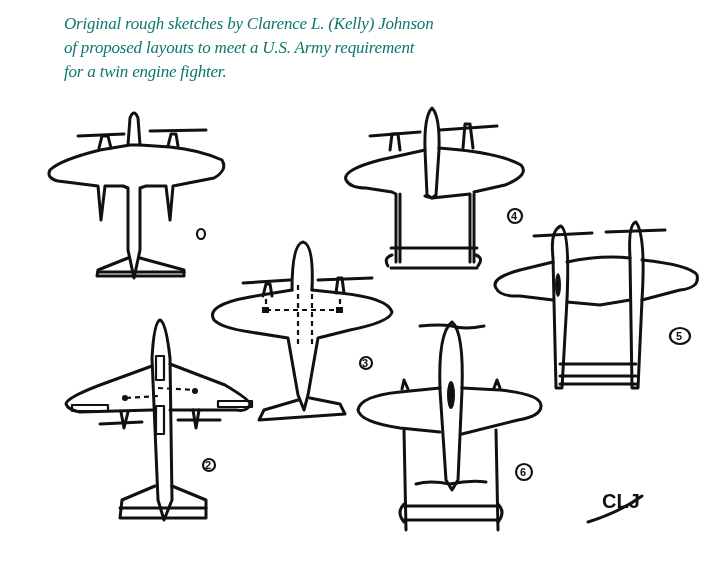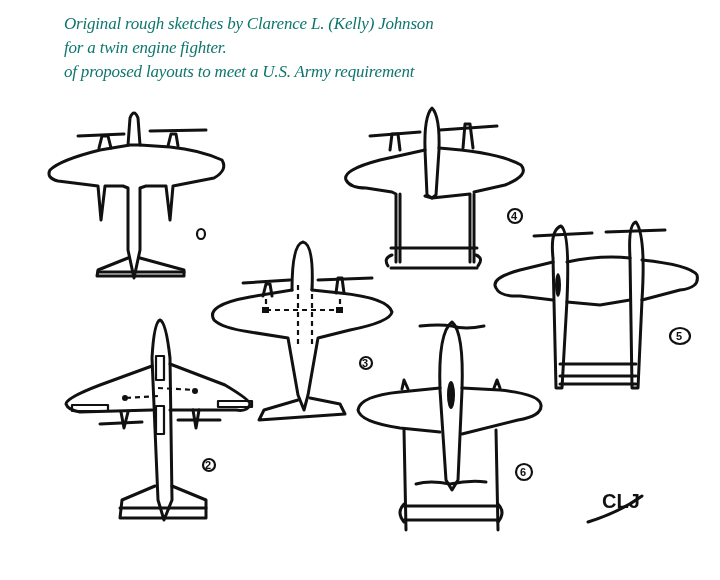--- a/index.html
+++ b/index.html
@@ -16,22 +16,22 @@
   .dash { fill: none; stroke: #111; stroke-width: 2.2; stroke-dasharray: 5 4; }
   .fill { fill: #111; stroke: none; }
   .label-text { font-family: "Liberation Sans", sans-serif; font-size: 11px; font-weight: bold; fill: #111; }
   .sig-text { font-family: "Liberation Sans", sans-serif; font-size: 20px; font-weight: bold; fill: #111; }
 </style>
 </head>
 <body>
 
 <div class="caption">
   <span>Original rough sketches by Clarence L. (Kelly) Johnson</span>
+  <span>of proposed layouts to meet a U.S. Army requirement</span>
   <span>for a twin engine fighter.</span>
-  <span>of proposed layouts to meet a U.S. Army requirement</span>
 </div>
 
 <svg class="sketch" width="720" height="580" viewBox="0 0 720 580">
 
   <g>
     <line class="ink" x1="78" y1="136" x2="124" y2="134"></line>
     <line class="ink" x1="150" y1="131" x2="206" y2="130"></line>
     <path class="ink" d="M99 148 L102 136 L108 136 L111 148"></path>
     <path class="ink" d="M168 146 L171 134 L176 134 L178 146"></path>
     <path class="ink" d="M128 145 L130 118 Q134 108 138 118 L140 145"></path>

